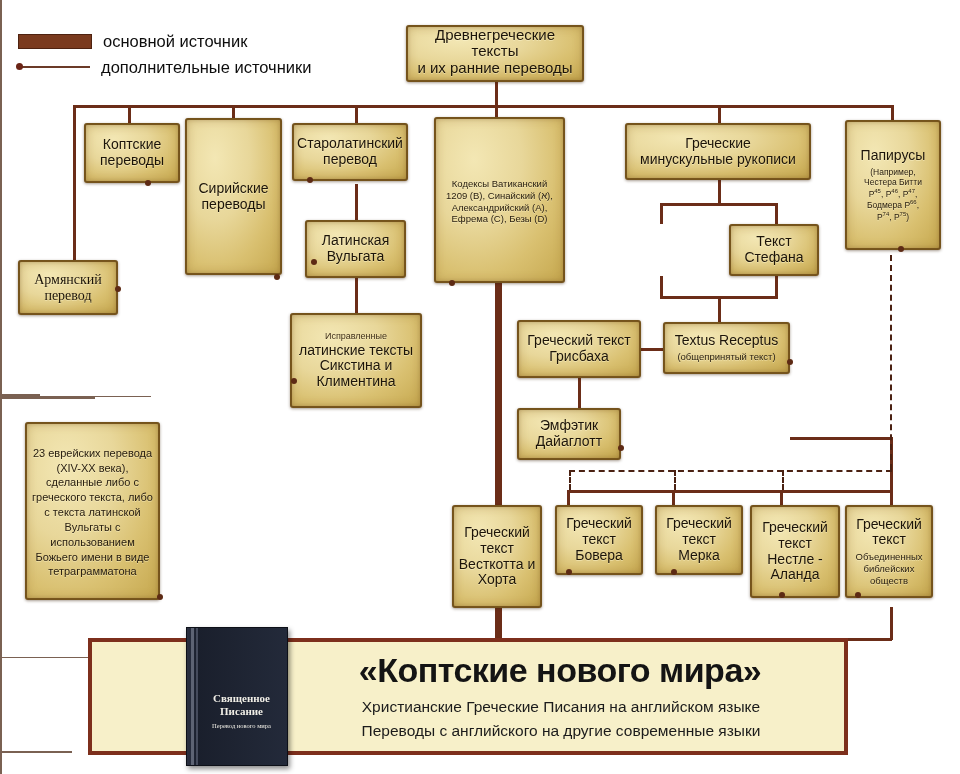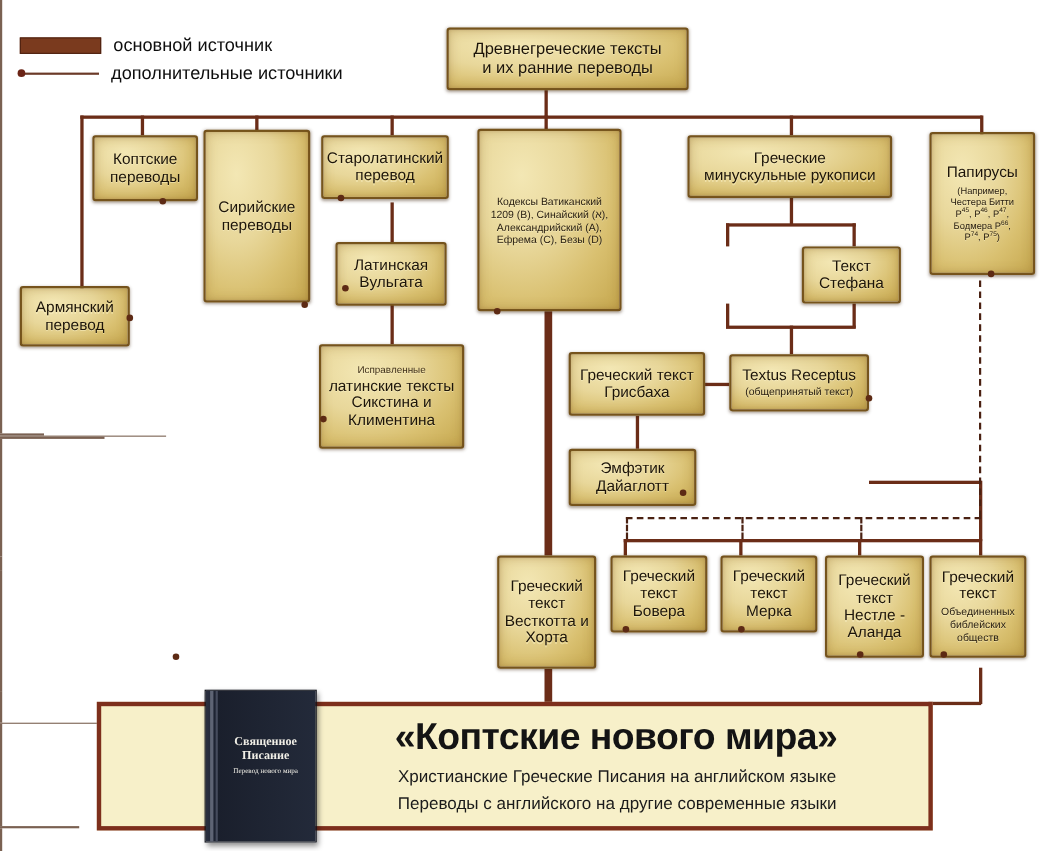--- a/index.html
+++ b/index.html
@@ -58,21 +58,21 @@
       font-size:15.5px;color:#1b1b1b;}
   #sub1{top:698px;} #sub2{top:722px;}
 
   
   #book{position:absolute;left:186px;top:627px;width:100px;height:137px;z-index:9;
       background:linear-gradient(90deg,#2b3040 0%,#222838 6%,#1a1f2c 10%,#232a3a 100%);
       border:1px solid #0d1018;box-shadow:2px 3px 5px rgba(0,0,0,.45);}
   #book .spine{position:absolute;left:4px;top:0;width:3px;height:100%;background:#5e6474;}
   #book .spine2{position:absolute;left:9px;top:0;width:2px;height:100%;background:#454b5c;}
   #book .bt{position:absolute;left:14px;right:5px;top:40px;text-align:center;color:#f0eee6;}
-  #book .bt1{font-family:"Liberation Serif","DejaVu Serif",serif;font-size:11px;line-height:1.15;font-weight:bold;}
+  #book .bt1{font-family:"Liberation Serif","DejaVu Serif",serif;font-size:11px;line-height:1.15;font-weight:bold;margin-top:24px;}
   #book .bt2{font-family:"Liberation Serif","DejaVu Serif",serif;font-size:6.5px;margin-top:5px;}
 
   sup{font-size:70%;vertical-align:super;}
 </style>
 </head>
 <body>
 
 <div id="stage">
 
   <div id="legend">
@@ -159,21 +159,21 @@
   <div class="dot" style="left:449px;top:280px;"></div>
   <div class="dot" style="left:898px;top:246px;"></div>
   <div class="dot" style="left:787px;top:359px;"></div>
   <div class="dot" style="left:618px;top:445px;"></div>
   <div class="dot" style="left:157px;top:594px;"></div>
   <div class="dot" style="left:566px;top:569px;"></div>
   <div class="dot" style="left:671px;top:569px;"></div>
   <div class="dot" style="left:779px;top:592px;"></div>
   <div class="dot" style="left:855px;top:592px;"></div>
 
-  <div class="box" style="left:406px;top:25px;width:220px;height:57px;">
+  <div class="box" style="left:406px;top:25px;width:178px;height:57px;justify-content:flex-end;">
     <div class="ttl b" style="white-space:pre-line;">Древнегреческие тексты
 и их ранние переводы</div>
   </div>
 
   <div class="box" style="left:84px;top:123px;width:96px;height:60px;">
     <div class="ttl" style="white-space:pre-line;">Коптские
 переводы</div>
   </div>
 
   <div class="box" style="left:185px;top:118px;width:97px;height:157px;">
@@ -205,21 +205,21 @@
     <div class="sub mini">
       <div>(Например,</div>
       <div>Честера Битти</div>
       <div>P<sup>45</sup>, P<sup>46</sup>, P<sup>47</sup>,</div>
       <div>Бодмера P<sup>66</sup>,</div>
       <div>P<sup>74</sup>, P<sup>75</sup>)</div>
     </div>
   </div>
 
   <div class="box" style="left:18px;top:260px;width:100px;height:55px;">
-    <div class="ttl" style="white-space:pre-line;">Армянский
+    <div class="ttl" style="white-space:pre-line;font-family:Liberation Serif, serif;">Армянский
 перевод</div>
   </div>
 
 
   <div class="box" style="left:729px;top:224px;width:90px;height:52px;">
     <div class="ttl" style="white-space:pre-line;">Текст
 Стефана</div>
   </div>
 
   <div class="box" style="left:290px;top:313px;width:132px;height:95px;">
@@ -232,25 +232,28 @@
   <div class="box" style="left:517px;top:320px;width:124px;height:58px;">
     <div class="ttl" style="white-space:pre-line;">Греческий текст
 Грисбаха</div>
   </div>
 
   <div class="box" style="left:663px;top:322px;width:127px;height:52px;">
     <div class="ttl">Textus Receptus</div>
     <div class="sub">(общепринятый текст)</div>
   </div>
 
-  <div class="box" style="left:517px;top:408px;width:116px;height:52px;">
+  <div class="box" style="left:517px;top:408px;width:104px;height:52px;">
     <div class="ttl" style="white-space:pre-line;">Эмфэтик
 Дайаглотт</div>
   </div>
 
+  <div class="box" style="left:25px;top:422px;width:135px;height:178px;">
+    <div class="sub" style="font-size:11px;line-height:1.35;">23 еврейских перевода (XIV-XX века), сделанные либо с греческого текста, либо с текста латинской Вульгаты с использованием Божьего имени в виде тетраграмматона</div>
+  </div>
 
   <div class="box" style="left:452px;top:505px;width:90px;height:103px;">
     <div class="ttl" style="white-space:pre-line;">Греческий
 текст
 Весткотта и
 Хорта</div>
   </div>
 
   <div class="box" style="left:555px;top:505px;width:88px;height:70px;">
     <div class="ttl" style="white-space:pre-line;">Греческий

